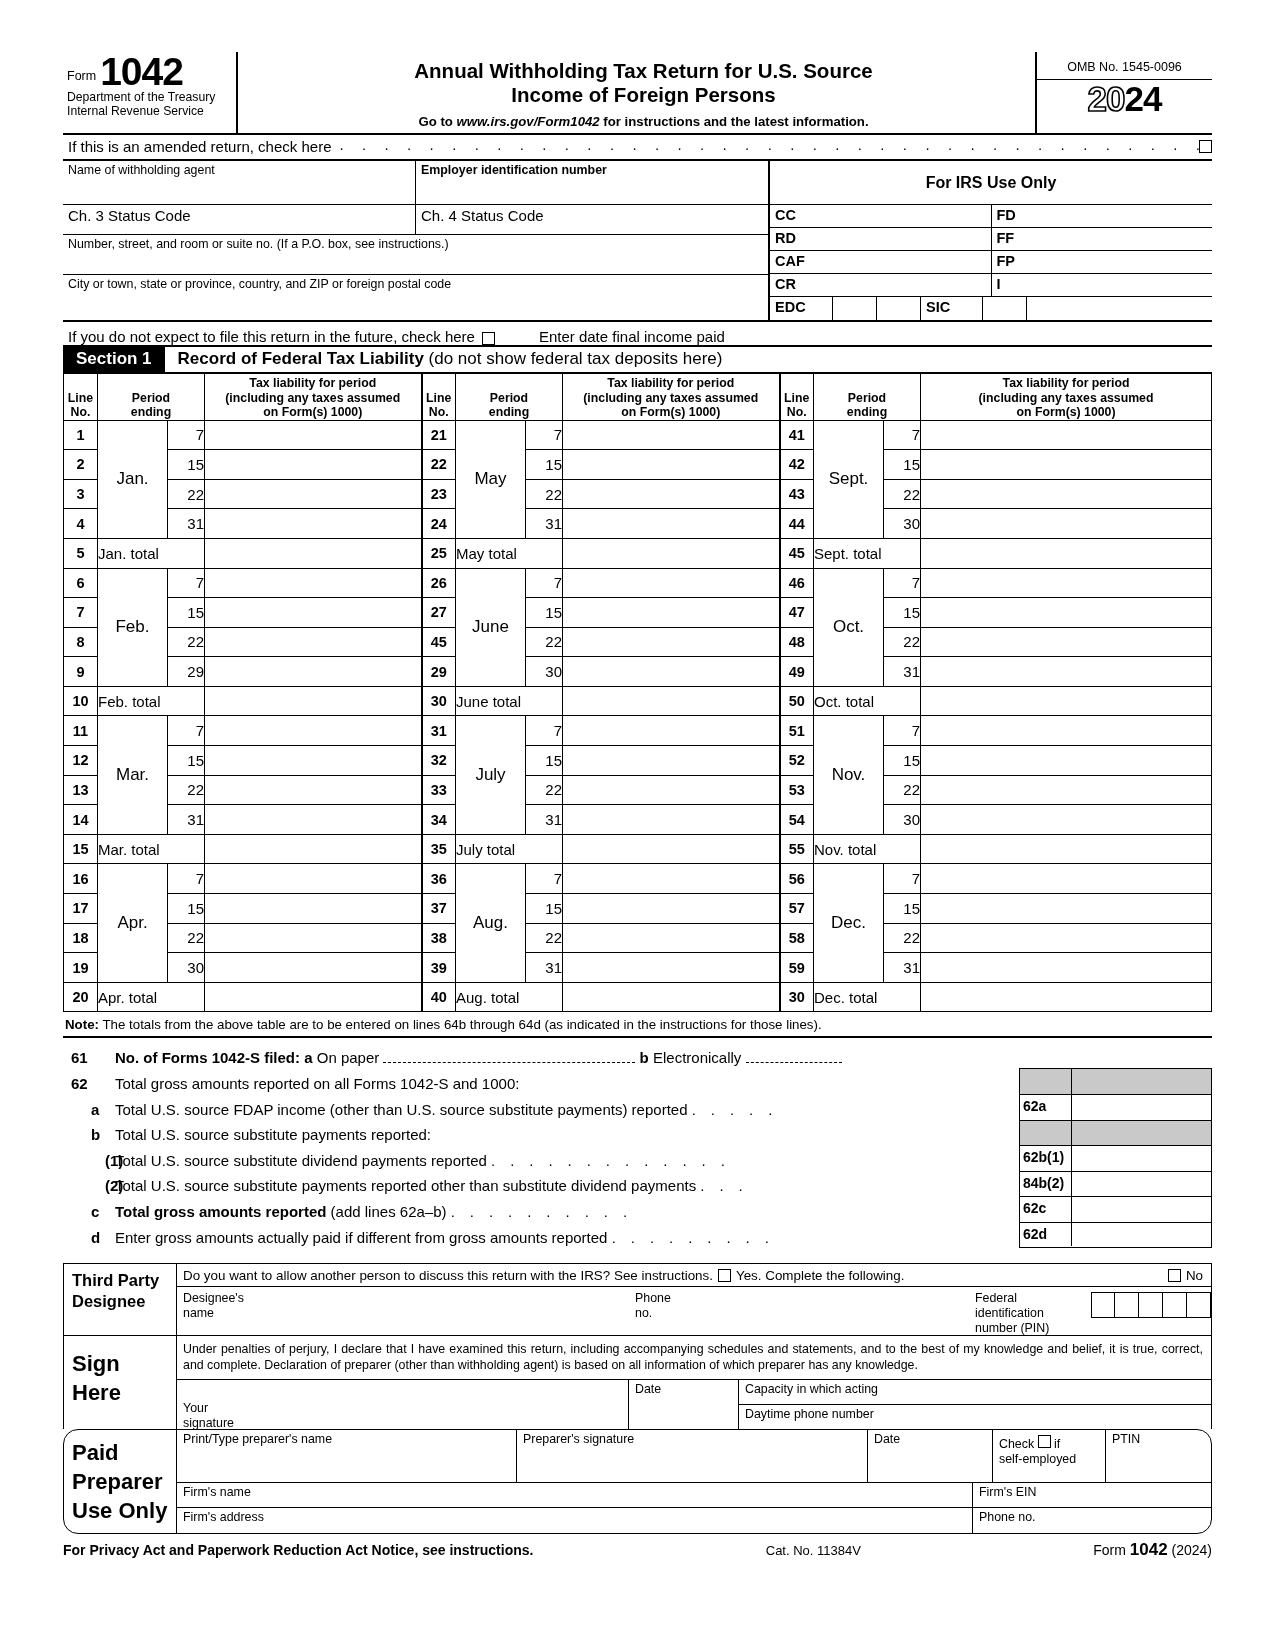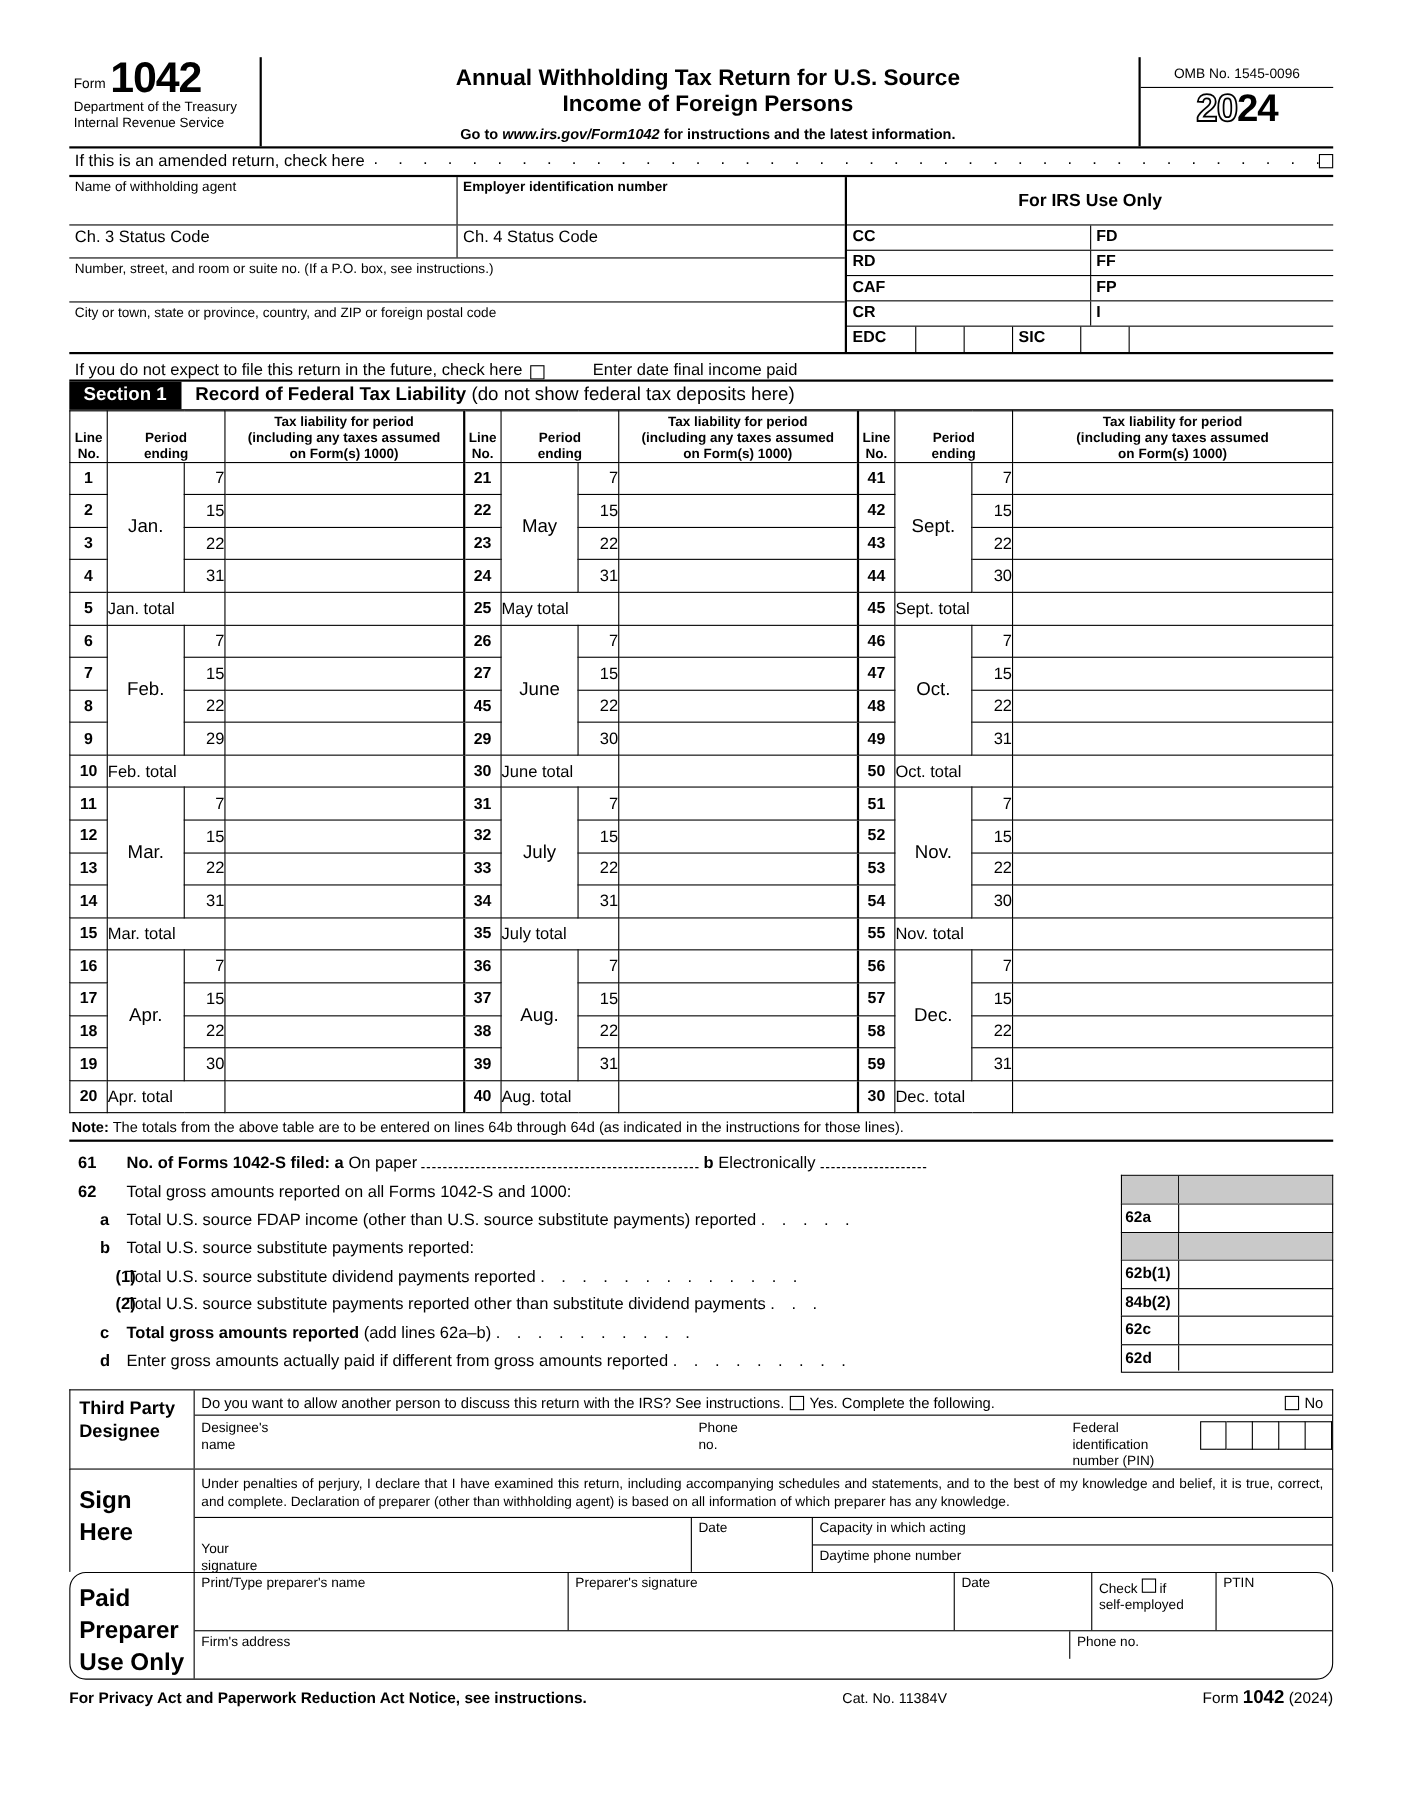--- a/index.html
+++ b/index.html
@@ -644,20 +644,24 @@
         <div class="ppc pp2"><span>Preparer's signature</span></div>
         <div class="ppc pp3"><span>Date</span></div>
         <div class="ppc pp4" style="padding-top:5px">
           <span>Check</span>
           <span class="chk"></span>
           <span>if</span>
           <div>self-employed</div>
         </div>
         <div class="ppc pp5"><span>PTIN</span></div>
       </div>
+      <div class="pprow2">
+        <div class="ppL"><span>Firm's name</span></div>
+        <div class="ppR"><span>Firm's EIN</span></div>
+      </div>
       <div class="pprow3">
         <div class="ppL"><span>Firm's address</span></div>
         <div class="ppR"><span>Phone no.</span></div>
       </div>
     </div>
   </div>
 
   <div class="foot">
     <div class="fl">For Privacy Act and Paperwork Reduction Act Notice, see instructions.</div>
     <div class="fc">Cat. No. 11384V</div>

